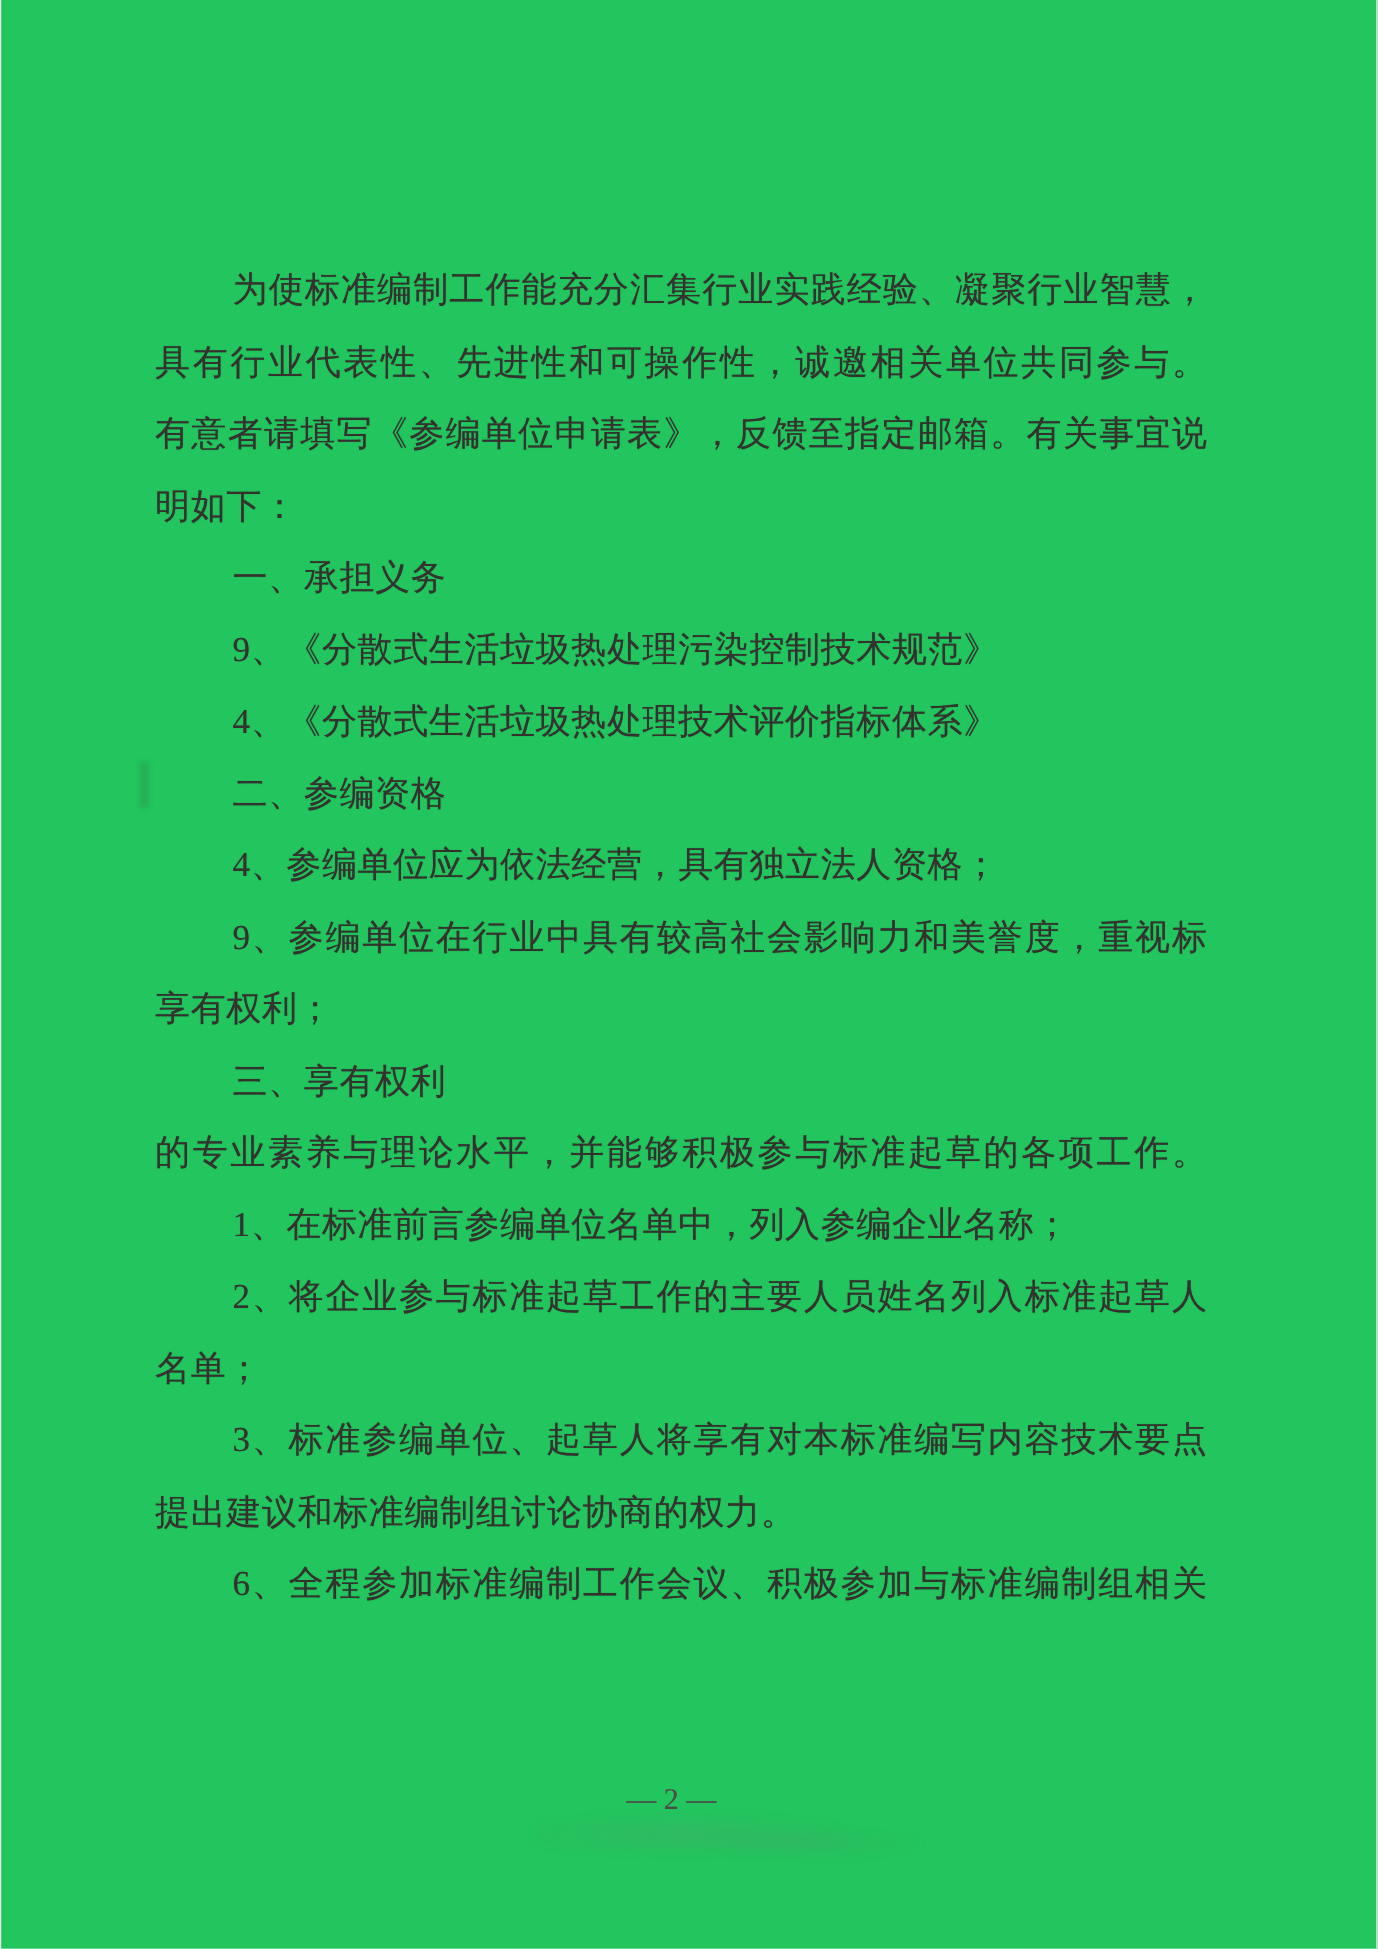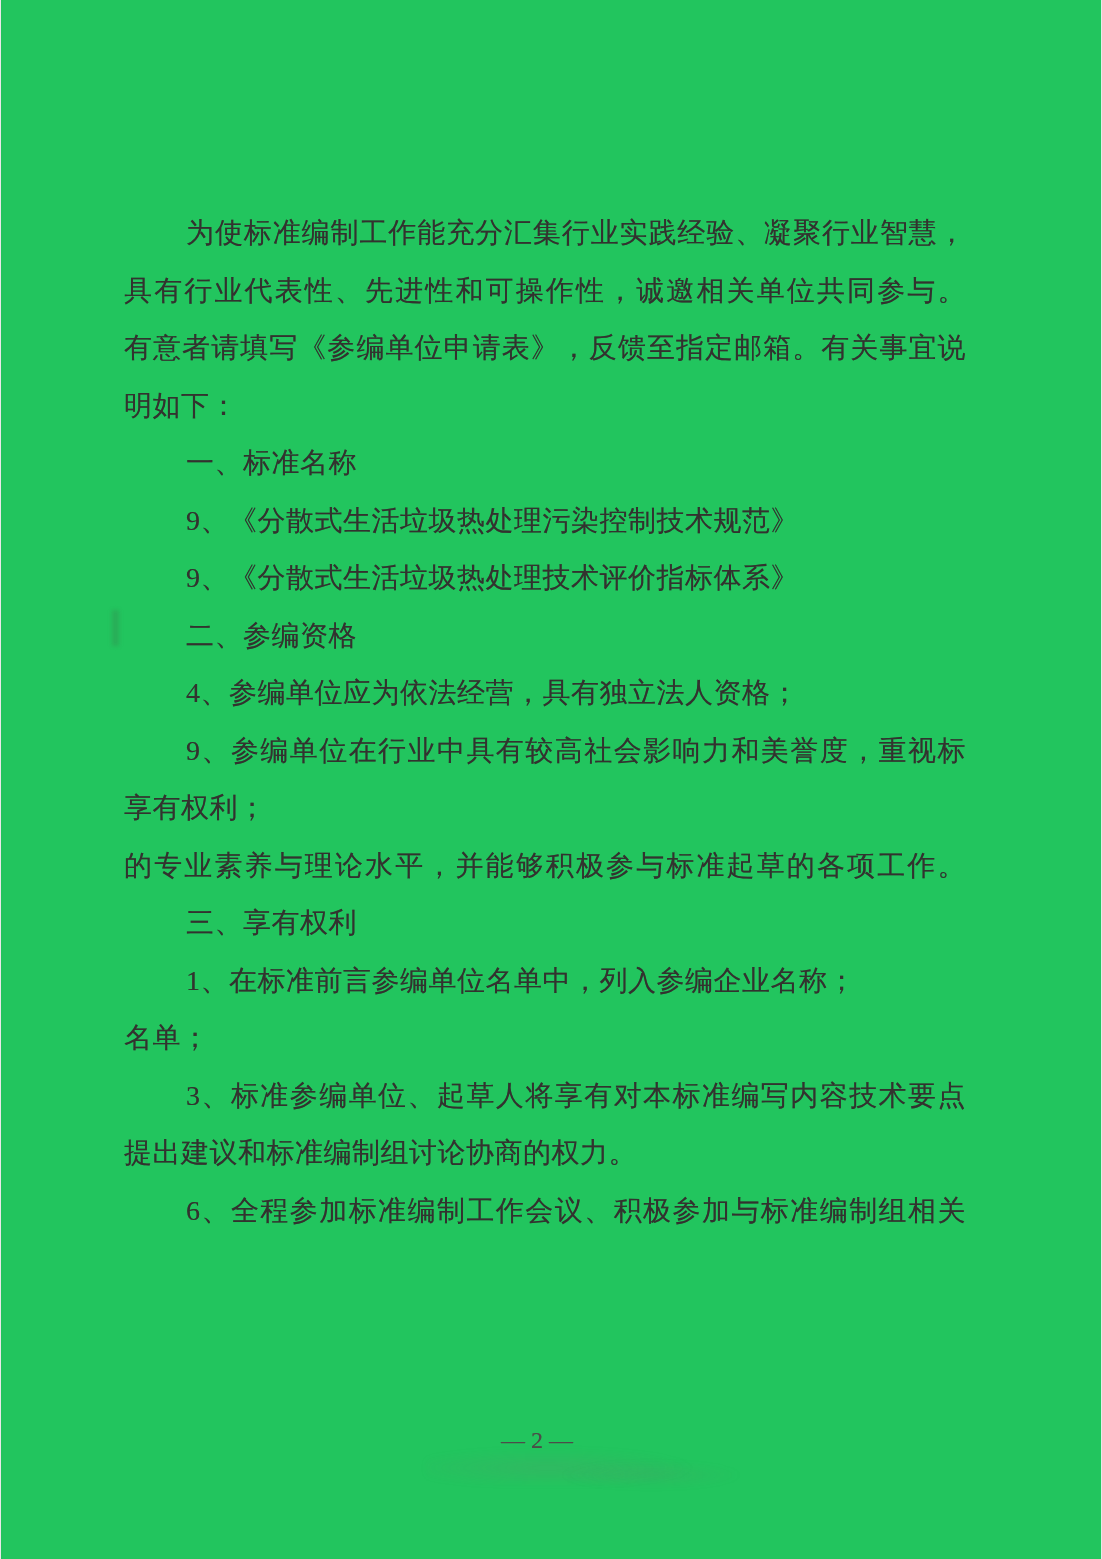--- a/index.html
+++ b/index.html
@@ -97,30 +97,31 @@
 </head>
 <body>
 
 <div class="page">
 
   <div class="content">
     <div class="line ind full">为使标准编制工作能充分汇集行业实践经验、凝聚行业智慧，</div>
     <div class="line full">具有行业代表性、先进性和可操作性，诚邀相关单位共同参与。</div>
     <div class="line full">有意者请填写《参编单位申请表》，反馈至指定邮箱。有关事宜说</div>
     <div class="line">明如下：</div>
-    <div class="line ind">一、标准名称</div>
+    <div class="line ind">一、承担义务</div>
     <div class="line ind">9、《分散式生活垃圾热处理污染控制技术规范》</div>
-    <div class="line ind">9、《分散式生活垃圾热处理技术评价指标体系》</div>
+    <div class="line ind">4、《分散式生活垃圾热处理技术评价指标体系》</div>
     <div class="line ind">二、参编资格</div>
     <div class="line ind">4、参编单位应为依法经营，具有独立法人资格；</div>
     <div class="line ind full">9、参编单位在行业中具有较高社会影响力和美誉度，重视标</div>
     <div class="line">享有权利；</div>
+    <div class="line ind">三、享有权利</div>
     <div class="line full">的专业素养与理论水平，并能够积极参与标准起草的各项工作。</div>
-    <div class="line ind">三、享有权利</div>
     <div class="line ind">1、在标准前言参编单位名单中，列入参编企业名称；</div>
+    <div class="line ind full">2、将企业参与标准起草工作的主要人员姓名列入标准起草人</div>
     <div class="line">名单；</div>
     <div class="line ind full">3、标准参编单位、起草人将享有对本标准编写内容技术要点</div>
     <div class="line">提出建议和标准编制组讨论协商的权力。</div>
     <div class="line ind full">6、全程参加标准编制工作会议、积极参加与标准编制组相关</div>
   </div>
 
   <div class="footer">— 2 —</div>
 
   <div class="smudge-a"></div>
   <div class="smudge-b"></div>

